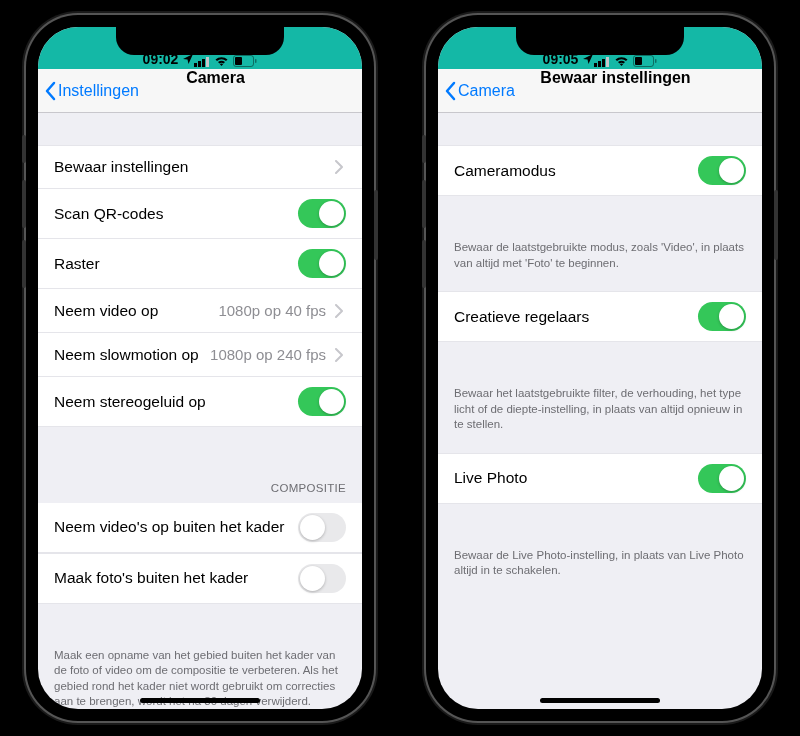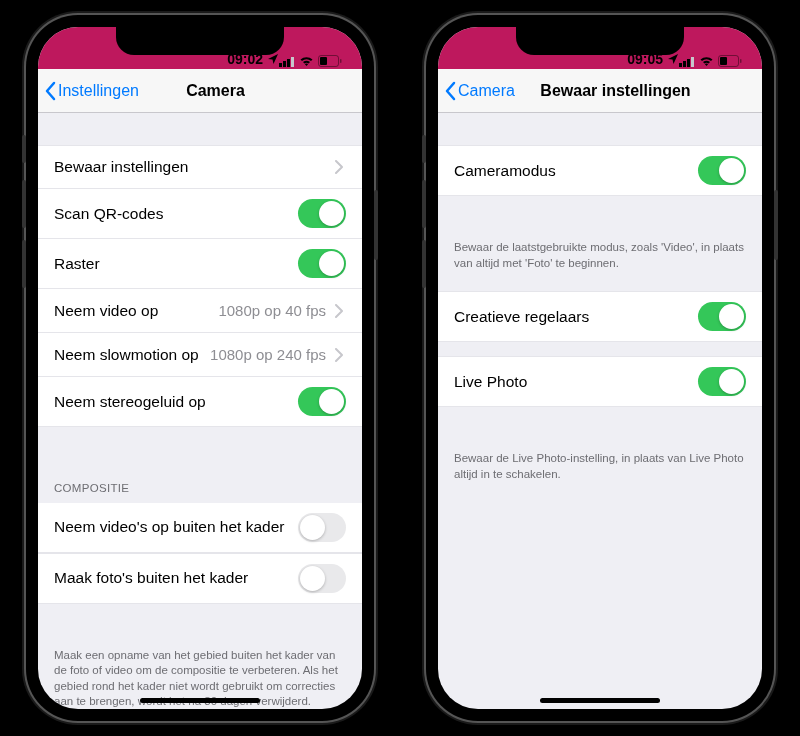--- a/index.html
+++ b/index.html
@@ -45,49 +45,49 @@
     border-bottom-right-radius: 18px;
     z-index: 20;
   }
   .home-ind {
     position:absolute; bottom:6px; left:50%; transform:translateX(-50%);
     width:120px; height:5px; background:#000; border-radius:3px; z-index:20;
   }
 
   .statusbar {
     height: 42px;
-    display:flex; justify-content:flex-end; align-items:flex-end;
+    display:flex; justify-content:center; align-items:flex-end;
     padding: 0 20px 2px 20px;
     font-size: 14px; font-weight:600;
-    background:#be185d;
+    background:#14b8a6;
   }
   .sb-left { display:flex; align-items:center; gap:4px; }
   .sb-icons { display:flex; align-items:center; gap:4px; }
   .navbar {
     height: 44px;
     background:#f7f7f7;
     border-bottom:1px solid #c8c7cc;
     position:relative;
-    display:flex; align-items:center; justify-content:center;padding-left:31px;
+    display:flex; align-items:flex-start; justify-content:center;padding-left:31px;
   }
   .nav-back {
     position:absolute; left:6px; top:0; bottom:0;
     display:flex; align-items:center; gap:2px;
     color:#007aff; font-size:16px;
   }
   .nav-title { font-size:16px; font-weight:600; color:#000; }
 
   .content { position:absolute; top:86px; bottom:0; left:0; right:0; overflow-y:auto; }
   .section-gap { height:32px; }
   .section-gap-sm { height:14px; }
   .footer-txt, .header-txt {
     padding: 6px 16px 6px 16px;
     font-size:11.5px; color:#6d6d72; line-height:1.35;margin-top:38px;
   }
-  .header-txt { text-transform:uppercase; letter-spacing:0.3px; padding-top:16px; }
+  .header-txt { text-transform:uppercase; letter-spacing:0.3px; padding-top:16px;text-align:right; }
 
   .row {
     background:#fff;
     min-height:44px;
     padding: 10px 16px 10px 16px;
     display:flex; align-items:center; justify-content:space-between;
     border-bottom:1px solid #e5e5ea;
     font-size:15.5px; color:#000;
   }
   .row.first { border-top:1px solid #e5e5ea; }
@@ -302,20 +302,21 @@
       </div>
       <div class="footer-txt">Bewaar de laatstgebruikte modus, zoals 'Video', in plaats van altijd met 'Foto' te beginnen.</div>
 
       <div class="section-gap-sm"></div>
       <div class="row first">
         <span class="label">Creatieve regelaars</span>
         <div class="toggle on">
             <div class="knob"></div>
           </div>
       </div>
+      <div class="footer-txt">Bewaar het laatstgebruikte filter, de verhouding, het type licht of de diepte-instelling, in plaats van altijd opnieuw in te stellen.</div>
 
       <div class="section-gap-sm"></div>
       <div class="row first">
         <span class="label">Live Photo</span>
         <div class="toggle on">
             <div class="knob"></div>
           </div>
       </div>
       <div class="footer-txt">Bewaar de Live Photo-instelling, in plaats van Live Photo altijd in te schakelen.</div>
     </div>

